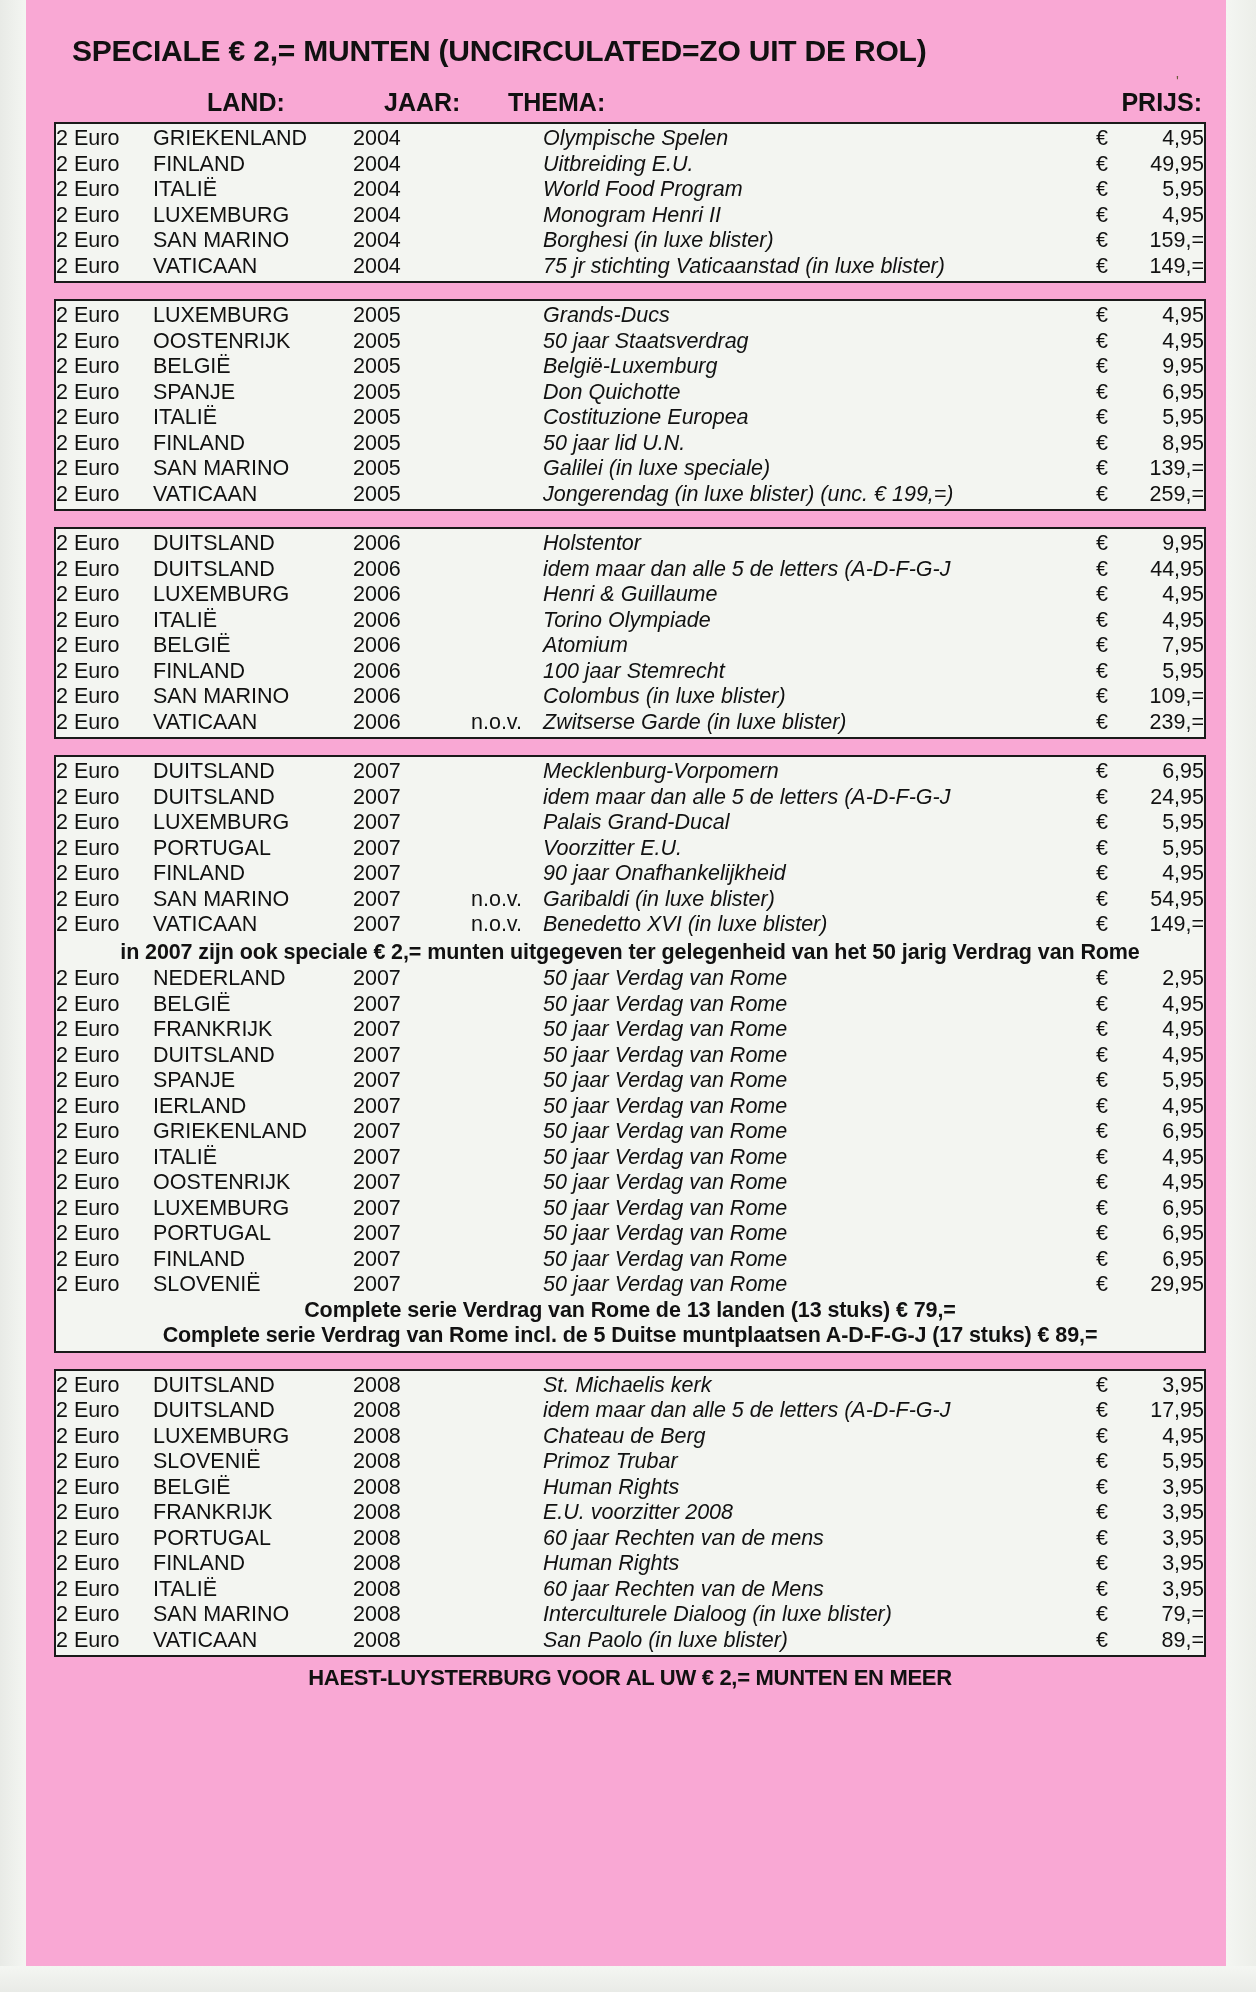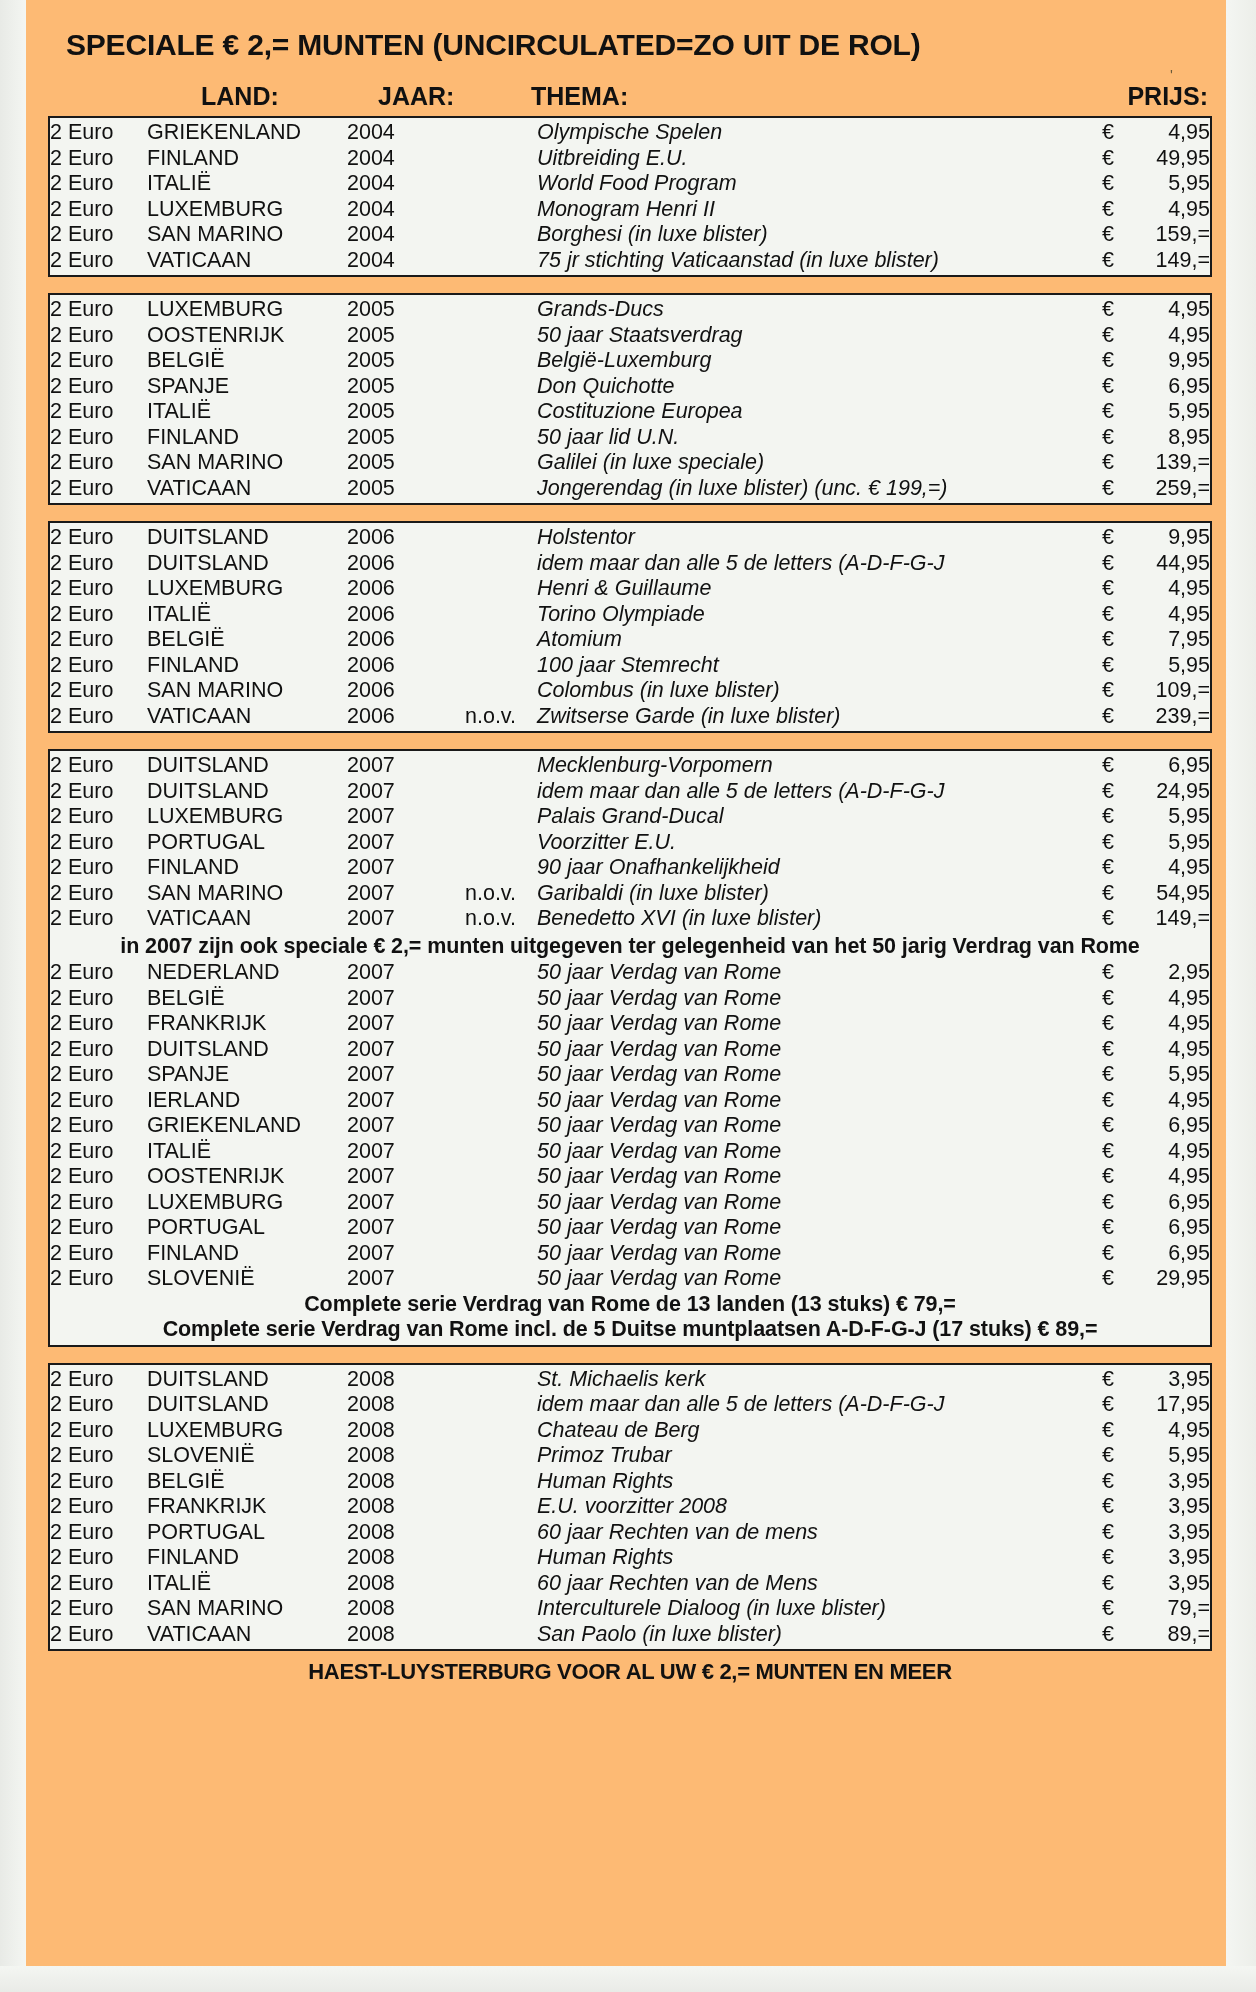--- a/index.html
+++ b/index.html
@@ -12,23 +12,23 @@
     height: 1992px;
     font-family: "Liberation Sans", sans-serif;
     color: #111111;
     overflow: hidden;
   }
 
   .page {
     position: relative;
     width: 1256px;
     height: 1992px;
-    background: #fdba74;
+    background: #f9a8d4;
     box-sizing: border-box;
-    padding: 10px;
+    padding: 16px;
   }
 
   
   .scan-edge-left {
     position: absolute;
     left: 0; top: 0; bottom: 0;
     width: 26px;
     background: linear-gradient(to right, #e8eae6 0%, #f4f6f2 100%);
   }
   .scan-edge-right {
@@ -64,21 +64,21 @@
     margin-top: 20px;
   }
   .col-headers span {
     position: absolute;
     font-size: 25px;
     font-weight: bold;
     top: 0;
   }
   .ch-land  { left: 153px; }
   .ch-jaar  { left: 330px; }
-  .ch-thema { left: 483px; }
+  .ch-thema { left: 454px; }
   .ch-prijs { right: 4px; }
 
   .block {
     border: 2px solid #1a1a1a;
     margin-bottom: 16px;
     padding: 2px 0 2px 0;
     background: #f3f5f1;
   }
   .block:last-of-type { margin-bottom: 4px; }
 

